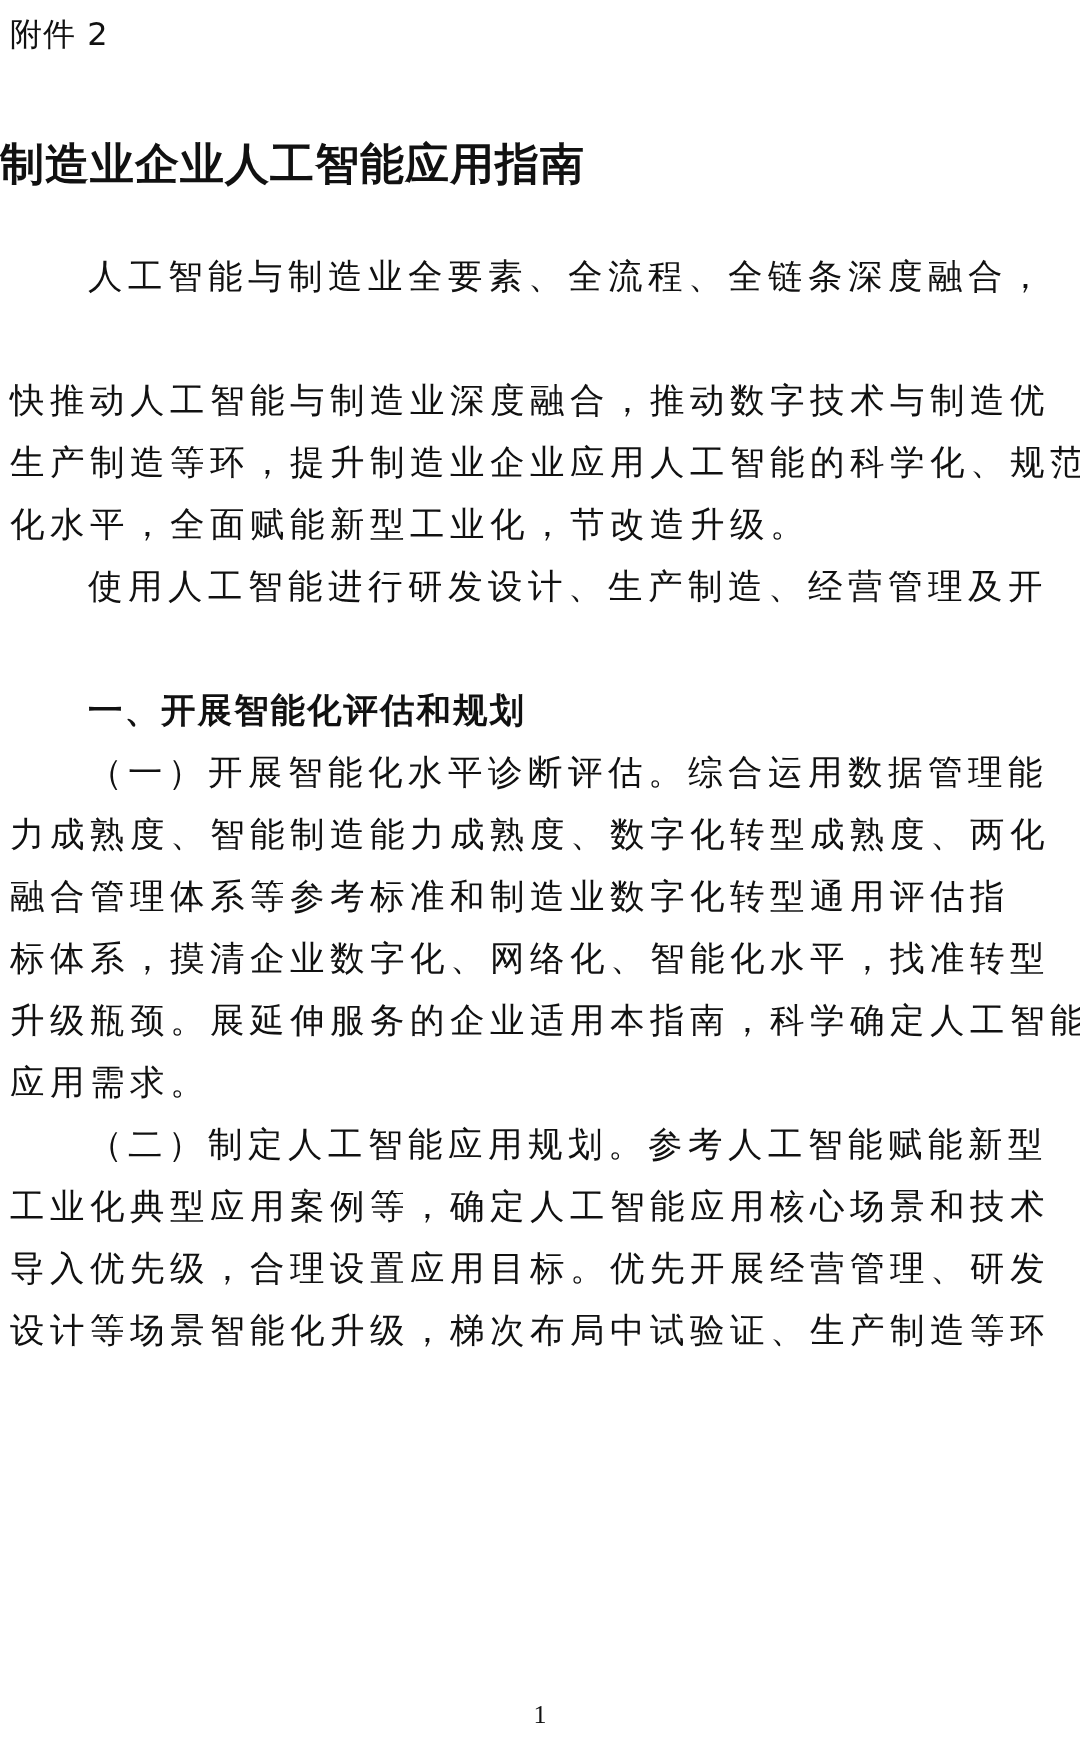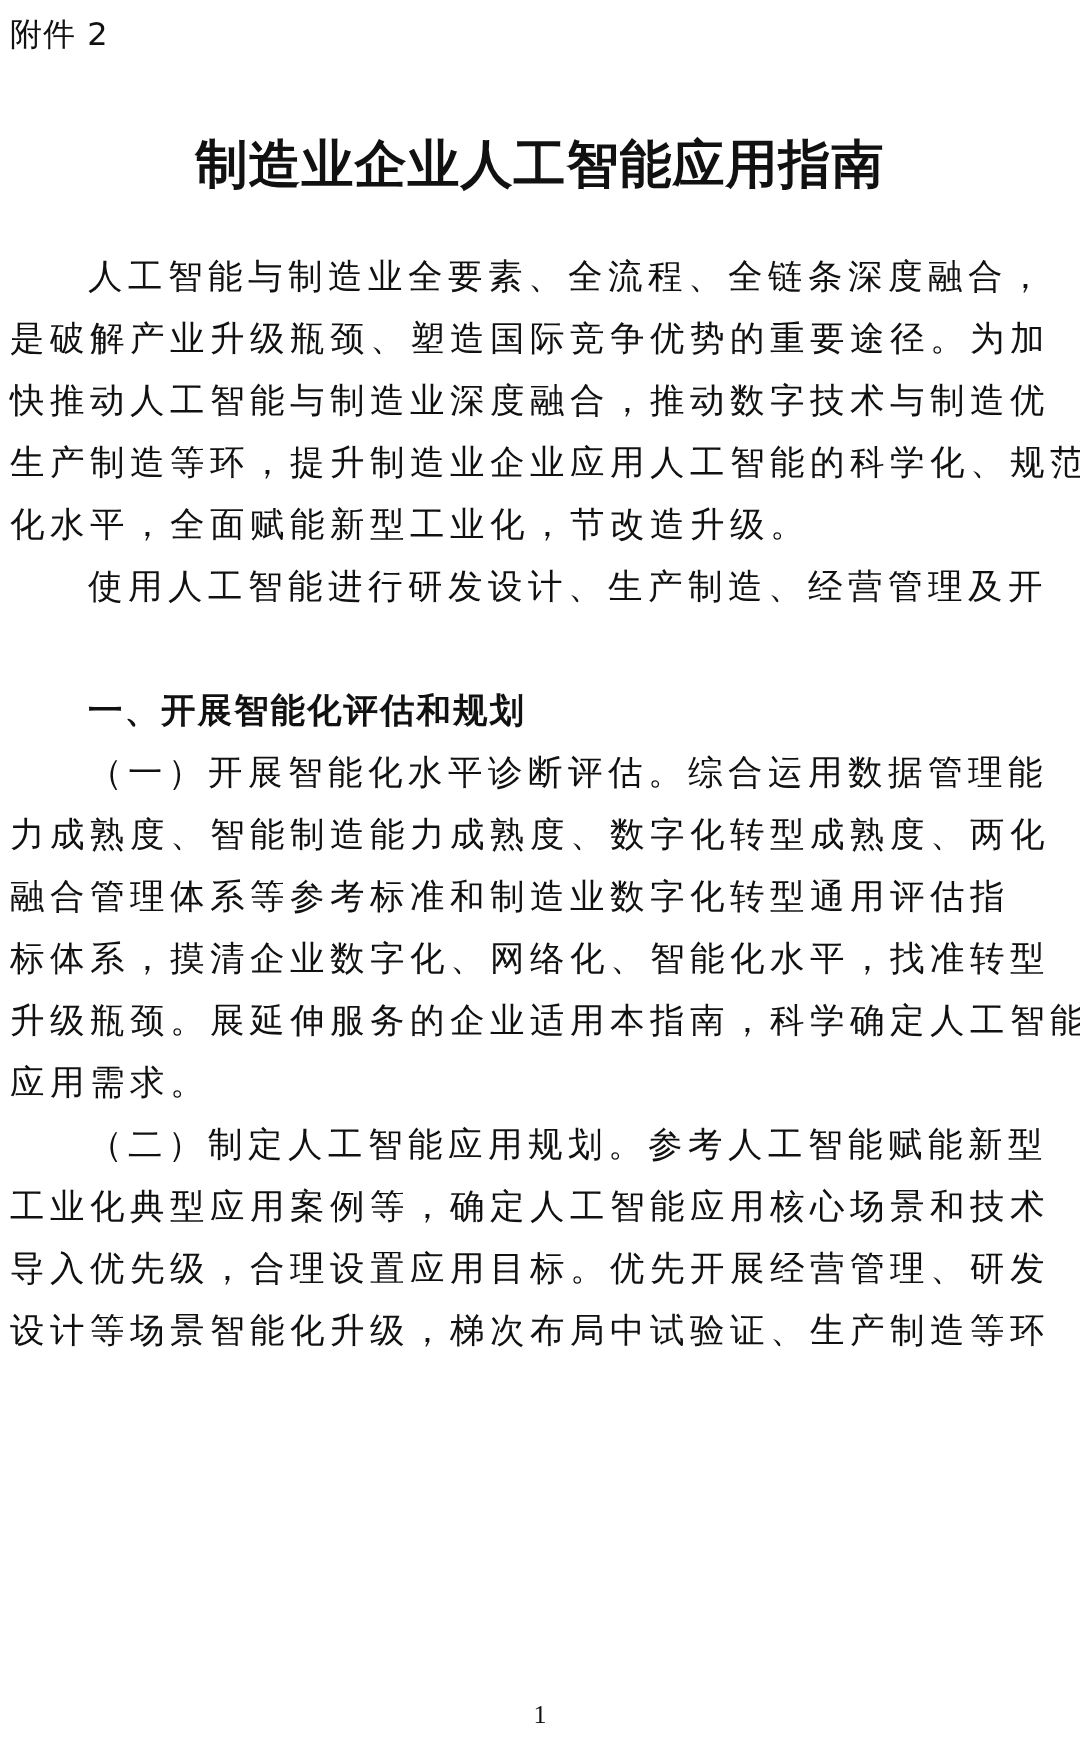--- a/index.html
+++ b/index.html
@@ -8,23 +8,23 @@
     color: #111111;
     font-family: "DejaVu Serif", "Liberation Serif", serif;
   }
   .page { position: absolute; left: 0; top: 0; width: 1080px; height: 1678px; }
   .attachment {
     position: absolute; left: 10px; top: 14px;
     font-family: "DejaVu Sans", "Liberation Sans", sans-serif;
     font-size: 32px; line-height: 40px; letter-spacing: 1px;
   }
   .title {
-    position: absolute; left: 0; top: 134px; width: 1080px; text-align: center;
+    position: absolute; left: 0; top: 134px; width: 1080px; text-align: left;
     font-family: "DejaVu Sans", "Liberation Sans", sans-serif;
-    font-weight: bold; font-size: 52px; line-height: 60px; letter-spacing: 1px;
+    font-weight: bold; font-size: 44px; line-height: 60px; letter-spacing: 1px;
   }
   .line {
     position: absolute; left: 10px; width: 1060px; white-space: nowrap;
     font-size: 34.5px; line-height: 44px; letter-spacing: 5.5px;
   }
   .indent { left: 88px; }
   .heading1 {
     font-family: "DejaVu Sans", "Liberation Sans", sans-serif; font-weight: bold;
     letter-spacing: 2px;
   }
@@ -34,21 +34,20 @@
   }
 </style>
 </head>
 <body>
 
 <div class="page">
   <div class="attachment">附件 2</div>
   <div class="title">制造业企业人工智能应用指南</div>
 
   <div class="line indent" style="top:254px">人工智能与制造业全要素、全流程、全链条深度融合，</div>
-  <div class="line" style="top:316px">是破解产业升级瓶颈、塑造国际竞争优势的重要途径。为加</div>
   <div class="line" style="top:378px">快推动人工智能与制造业深度融合，推动数字技术与制造优</div>
   <div class="line" style="top:440px">生产制造等环，提升制造业企业应用人工智能的科学化、规范</div>
   <div class="line" style="top:502px">化水平，全面赋能新型工业化，节改造升级。</div>
 
   <div class="line indent" style="top:564px">使用人工智能进行研发设计、生产制造、经营管理及开</div>
 
   <div class="line indent heading1" style="top:688px">一、开展智能化评估和规划</div>
 
   <div class="line indent" style="top:750px">（一）开展智能化水平诊断评估。综合运用数据管理能</div>
   <div class="line" style="top:812px">力成熟度、智能制造能力成熟度、数字化转型成熟度、两化</div>

